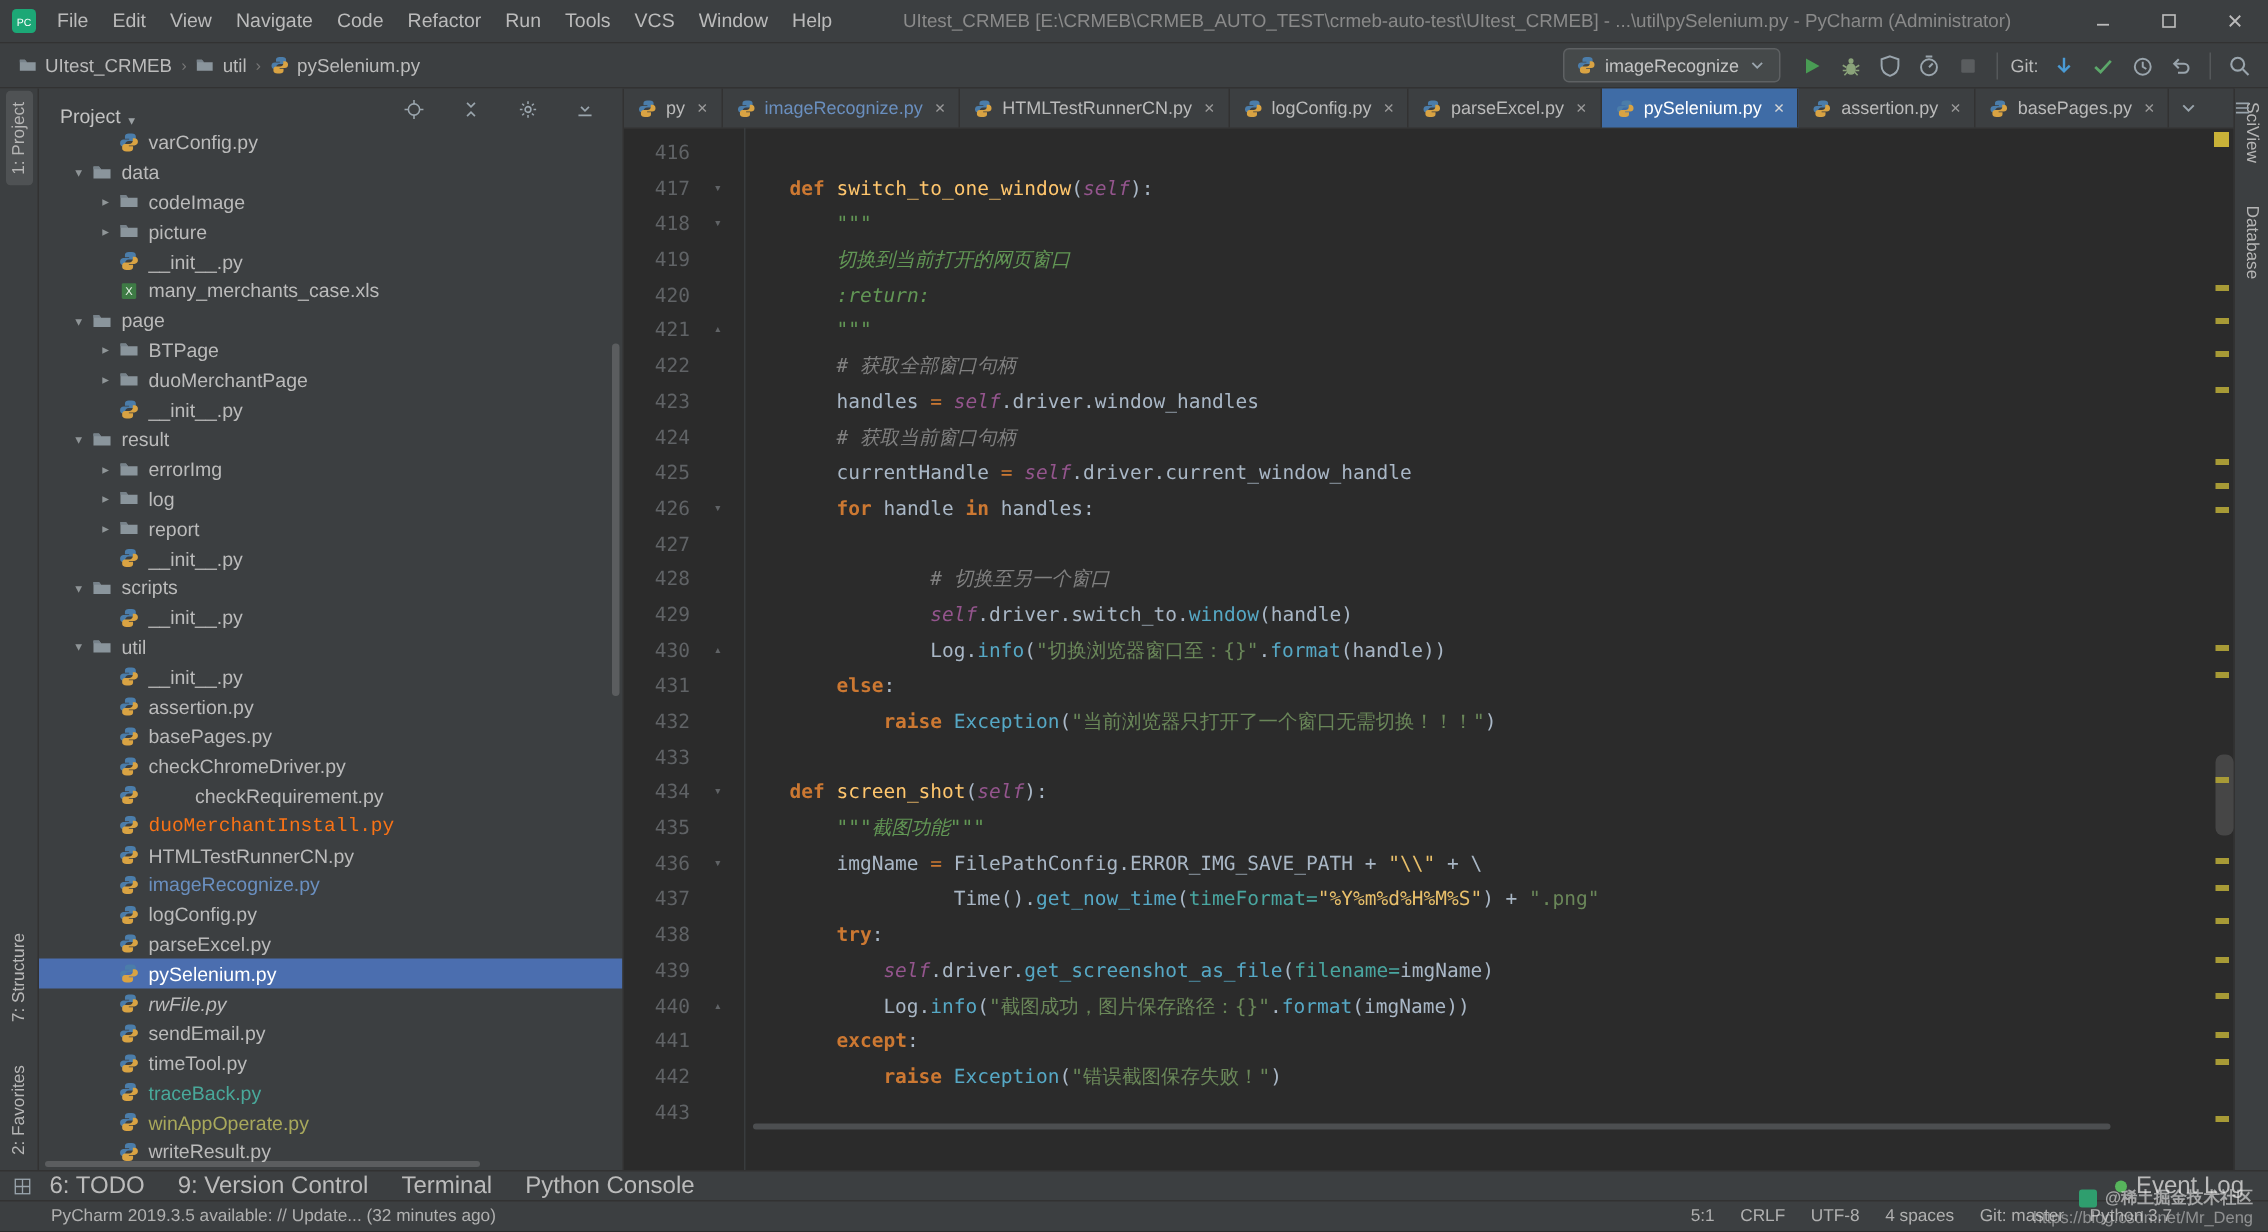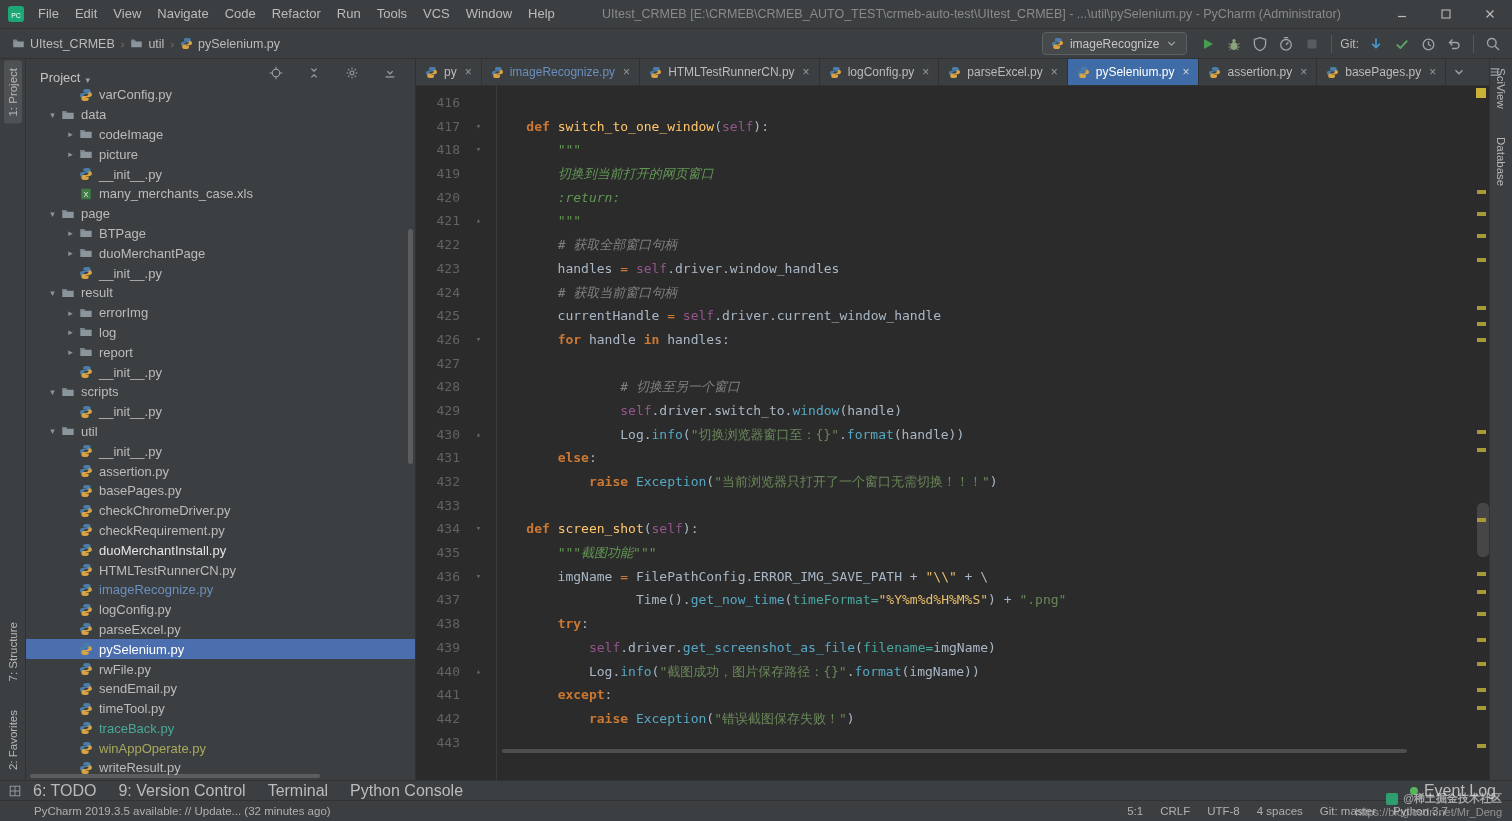--- a/index.html
+++ b/index.html
@@ -63,21 +63,21 @@
   .tab.active .x{color:#d6d6d6}
   .tabs-right{margin-left:auto;display:flex;align-items:center;gap:10px;padding-right:12px}
   .codewrap{position:absolute;top:26px;left:0;right:14px;bottom:0;overflow:hidden;padding-top:6px;
             font-family:"DejaVu Sans Mono",monospace;font-size:13px;line-height:23.7px}
   .gsep{position:absolute;left:80px;top:26px;bottom:0;width:1px;background:#393c3e}
   .cl{display:flex;height:23.7px}
   .ln{width:44px;text-align:right;color:#606366;flex:none;padding-right:2px}
   .fold{width:33px;text-align:center;color:#606366;font-size:9px;flex:none;line-height:23.7px}
   .src{white-space:pre}
   .c-t{color:#a9b7c6}.c-kw{color:#cc7832;font-weight:bold}.c-fn{color:#ffc66d}
-  .c-slf{color:#94558d;}.c-str{color:#6a8759}
+  .c-slf{color:#94558d;font-style:italic}.c-str{color:#6a8759}
   .c-doc{color:#629755;font-style:italic}.c-com{color:#808080;font-style:italic}
   .c-call{color:#56a8c5}.c-kwarg{color:#49a6a0}.c-esc{color:#e8bf6a}.c-op{color:#cc7832}
   .warnbox{position:absolute;right:3px;top:29px;width:10px;height:10px;background:#c9b238}
   .mark{position:absolute;right:3px;width:9px;height:4px;background:#a79a36}
   .vthumb{position:absolute;right:0;width:12px;top:444px;height:54px;background:rgba(255,255,255,.13);border-radius:5px}
   .hscroll{position:absolute;left:86px;bottom:28px;width:905px;height:4px;background:#55585a;border-radius:2px;opacity:.8}
 
   
   .stripe{position:absolute;left:0;right:0;bottom:20px;height:20px;background:#3c3f41;
           border-top:1px solid #323232;display:flex;align-items:center;font-size:16px}
@@ -539,37 +539,37 @@
         </div>
         <div class="trow" style="padding-left: 53px;">
           <span class="i i14 ticon">
             <svg viewBox="0 0 16 16">
               <path d="M7.9 1.2c-1.9 0-3 .8-3 2.2v1.8h3.2v.6H3.9c-1.5 0-2.7 1-2.7 2.7 0 1.6 1 2.7 2.6 2.7h1.3V9.4c0-1.4 1.2-2.5 2.7-2.5h3.2c1.2 0 2.2-1 2.2-2.2V3.4c0-1.3-1.2-2.2-3-2.2z" fill="#4b7daa"></path>
               <path d="M8.1 14.8c1.9 0 3-.8 3-2.2v-1.8H7.9v-.6h4.2c1.5 0 2.7-1 2.7-2.7 0-1.6-1-2.7-2.6-2.7h-1.3v1.8c0 1.4-1.2 2.5-2.7 2.5H5c-1.2 0-2.2 1-2.2 2.2v1.3c0 1.3 1.2 2.2 3.3 2.2z" fill="#d9a343"></path>
             </svg>
           </span>
           <span class="tlabel">checkChromeDriver.py</span>
         </div>
-        <div class="trow" style="padding-left: 53px;">
+        <div class="trow" style="padding-left: 53px; gap: 31px;">
           <span class="i i14 ticon">
             <svg viewBox="0 0 16 16">
               <path d="M7.9 1.2c-1.9 0-3 .8-3 2.2v1.8h3.2v.6H3.9c-1.5 0-2.7 1-2.7 2.7 0 1.6 1 2.7 2.6 2.7h1.3V9.4c0-1.4 1.2-2.5 2.7-2.5h3.2c1.2 0 2.2-1 2.2-2.2V3.4c0-1.3-1.2-2.2-3-2.2z" fill="#4b7daa"></path>
               <path d="M8.1 14.8c1.9 0 3-.8 3-2.2v-1.8H7.9v-.6h4.2c1.5 0 2.7-1 2.7-2.7 0-1.6-1-2.7-2.6-2.7h-1.3v1.8c0 1.4-1.2 2.5-2.7 2.5H5c-1.2 0-2.2 1-2.2 2.2v1.3c0 1.3 1.2 2.2 3.3 2.2z" fill="#d9a343"></path>
             </svg>
           </span>
           <span class="tlabel">checkRequirement.py</span>
         </div>
         <div class="trow" style="padding-left: 53px;">
           <span class="i i14 ticon">
             <svg viewBox="0 0 16 16">
               <path d="M7.9 1.2c-1.9 0-3 .8-3 2.2v1.8h3.2v.6H3.9c-1.5 0-2.7 1-2.7 2.7 0 1.6 1 2.7 2.6 2.7h1.3V9.4c0-1.4 1.2-2.5 2.7-2.5h3.2c1.2 0 2.2-1 2.2-2.2V3.4c0-1.3-1.2-2.2-3-2.2z" fill="#4b7daa"></path>
               <path d="M8.1 14.8c1.9 0 3-.8 3-2.2v-1.8H7.9v-.6h4.2c1.5 0 2.7-1 2.7-2.7 0-1.6-1-2.7-2.6-2.7h-1.3v1.8c0 1.4-1.2 2.5-2.7 2.5H5c-1.2 0-2.2 1-2.2 2.2v1.3c0 1.3 1.2 2.2 3.3 2.2z" fill="#d9a343"></path>
             </svg>
           </span>
-          <span class="tlabel" style="color: #e5e5e5;">duoMerchantInstall.py</span>
+          <span class="tlabel" style="color: #f97316; font-family: Liberation Mono, monospace;">duoMerchantInstall.py</span>
         </div>
         <div class="trow" style="padding-left: 53px;">
           <span class="i i14 ticon">
             <svg viewBox="0 0 16 16">
               <path d="M7.9 1.2c-1.9 0-3 .8-3 2.2v1.8h3.2v.6H3.9c-1.5 0-2.7 1-2.7 2.7 0 1.6 1 2.7 2.6 2.7h1.3V9.4c0-1.4 1.2-2.5 2.7-2.5h3.2c1.2 0 2.2-1 2.2-2.2V3.4c0-1.3-1.2-2.2-3-2.2z" fill="#4b7daa"></path>
               <path d="M8.1 14.8c1.9 0 3-.8 3-2.2v-1.8H7.9v-.6h4.2c1.5 0 2.7-1 2.7-2.7 0-1.6-1-2.7-2.6-2.7h-1.3v1.8c0 1.4-1.2 2.5-2.7 2.5H5c-1.2 0-2.2 1-2.2 2.2v1.3c0 1.3 1.2 2.2 3.3 2.2z" fill="#d9a343"></path>
             </svg>
           </span>
           <span class="tlabel">HTMLTestRunnerCN.py</span>
         </div>
@@ -602,21 +602,21 @@
         </div>
         <div class="trow sel" style="padding-left: 53px;">
           <span class="i i14 ticon">
             <svg viewBox="0 0 16 16">
               <path d="M7.9 1.2c-1.9 0-3 .8-3 2.2v1.8h3.2v.6H3.9c-1.5 0-2.7 1-2.7 2.7 0 1.6 1 2.7 2.6 2.7h1.3V9.4c0-1.4 1.2-2.5 2.7-2.5h3.2c1.2 0 2.2-1 2.2-2.2V3.4c0-1.3-1.2-2.2-3-2.2z" fill="#4b7daa"></path>
               <path d="M8.1 14.8c1.9 0 3-.8 3-2.2v-1.8H7.9v-.6h4.2c1.5 0 2.7-1 2.7-2.7 0-1.6-1-2.7-2.6-2.7h-1.3v1.8c0 1.4-1.2 2.5-2.7 2.5H5c-1.2 0-2.2 1-2.2 2.2v1.3c0 1.3 1.2 2.2 3.3 2.2z" fill="#d9a343"></path>
             </svg>
           </span>
           <span class="tlabel">pySelenium.py</span>
         </div>
-        <div class="trow" style="padding-left: 53px;">
+        <div class="trow" style="padding-left: 53px; font-style: italic;">
           <span class="i i14 ticon">
             <svg viewBox="0 0 16 16">
               <path d="M7.9 1.2c-1.9 0-3 .8-3 2.2v1.8h3.2v.6H3.9c-1.5 0-2.7 1-2.7 2.7 0 1.6 1 2.7 2.6 2.7h1.3V9.4c0-1.4 1.2-2.5 2.7-2.5h3.2c1.2 0 2.2-1 2.2-2.2V3.4c0-1.3-1.2-2.2-3-2.2z" fill="#4b7daa"></path>
               <path d="M8.1 14.8c1.9 0 3-.8 3-2.2v-1.8H7.9v-.6h4.2c1.5 0 2.7-1 2.7-2.7 0-1.6-1-2.7-2.6-2.7h-1.3v1.8c0 1.4-1.2 2.5-2.7 2.5H5c-1.2 0-2.2 1-2.2 2.2v1.3c0 1.3 1.2 2.2 3.3 2.2z" fill="#d9a343"></path>
             </svg>
           </span>
           <span class="tlabel">rwFile.py</span>
         </div>
         <div class="trow" style="padding-left: 53px;">
           <span class="i i14 ticon">

